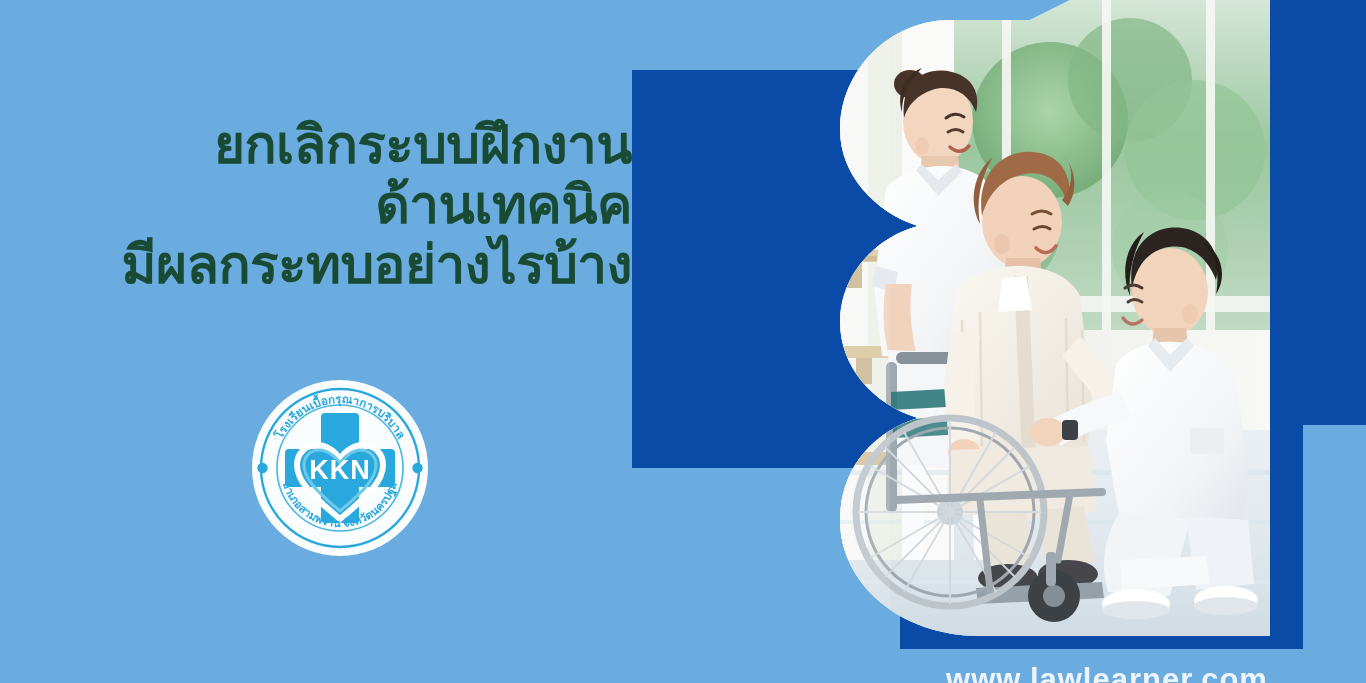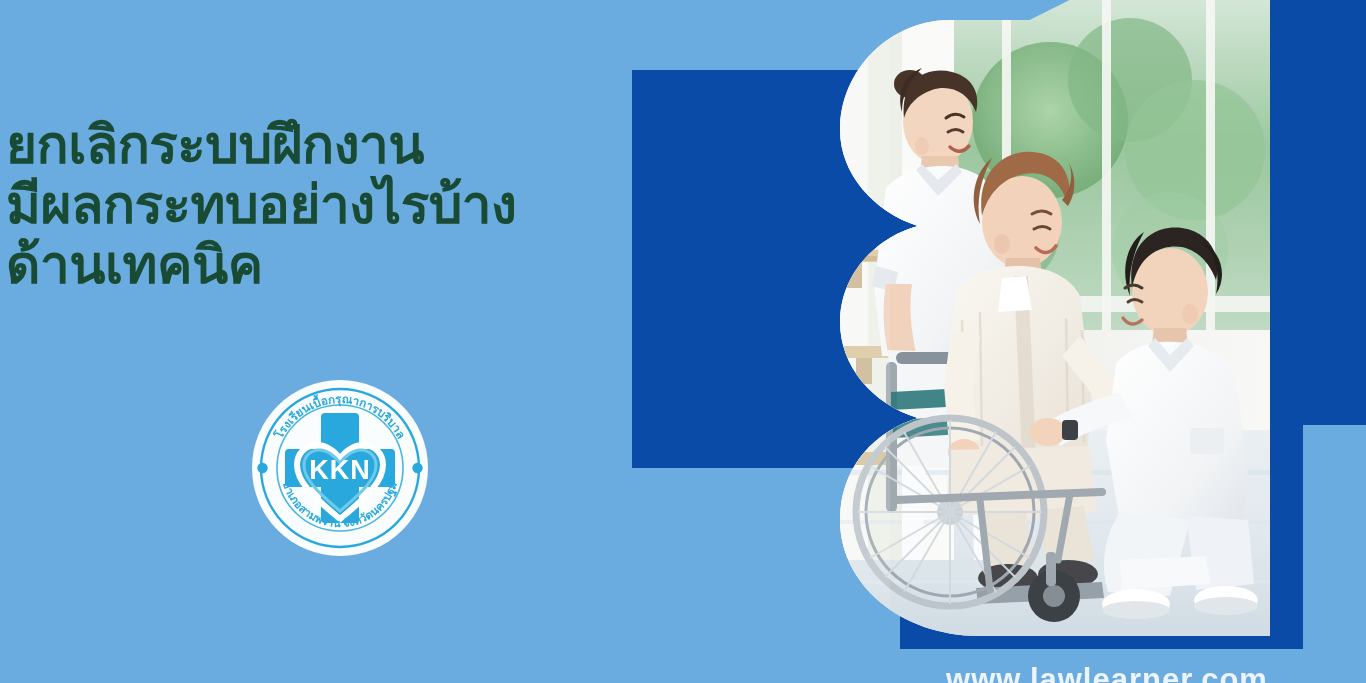--- a/index.html
+++ b/index.html
@@ -20,24 +20,23 @@
   
   #photo-wrap{
     position:absolute;left:650px;top:0px;width:620px;height:636px;
     -webkit-clip-path:url(#blobClip);clip-path:url(#blobClip);
   }
   #photo-svg{display:block;width:620px;height:636px;}
 
   
   #headline{
     position:absolute;left:0px;top:118px;width:632px;
-    text-align:left;color:#194a33;
+    text-align:right;color:#194a33;
     font-weight:bold;line-height:1.02;
     letter-spacing:-0.5px;
-    margin-left:6px;
   }
   #headline .ln{display:block;white-space:nowrap;}
   #ln1{font-size:53px;}
   #ln2{font-size:53px;margin-top:6px;}
   #ln3{font-size:53px;margin-top:6px;}
 
   
   #logo{position:absolute;left:249px;top:377px;width:182px;height:182px;}
   #logo svg{display:block;}
 
@@ -297,22 +296,22 @@
         <ellipse cx="576" cy="606" rx="32" ry="9" fill="#dfe5ea"></ellipse>
       </g>
 
       <rect x="0" y="0" width="620" height="636" fill="#ffffff" opacity="0.07"></rect>
       <rect x="0" y="0" width="240" height="636" fill="#ffffff" opacity="0.12"></rect>
     </svg>
   </div>
 
   <div id="headline">
     <span class="ln" id="ln1">ยกเลิกระบบฝึกงาน</span>
+    <span class="ln" id="ln2">ด้านเทคนิค</span>
     <span class="ln" id="ln3">มีผลกระทบอย่างไรบ้าง</span>
-    <span class="ln" id="ln2">ด้านเทคนิค</span>
   </div>
 
   <div id="logo">
     <svg viewBox="0 0 182 182" width="182" height="182" xmlns="http://www.w3.org/2000/svg">
       <defs>
         <path id="arcTop" d="M 26,91 A 65,65 0 0 1 156,91" fill="none"></path>
         <path id="arcBot" d="M 32,91 A 59,59 0 0 0 150,91" fill="none"></path>
       </defs>
 
       <circle cx="91" cy="91" r="88" fill="#ffffff" opacity="0.97"></circle>

